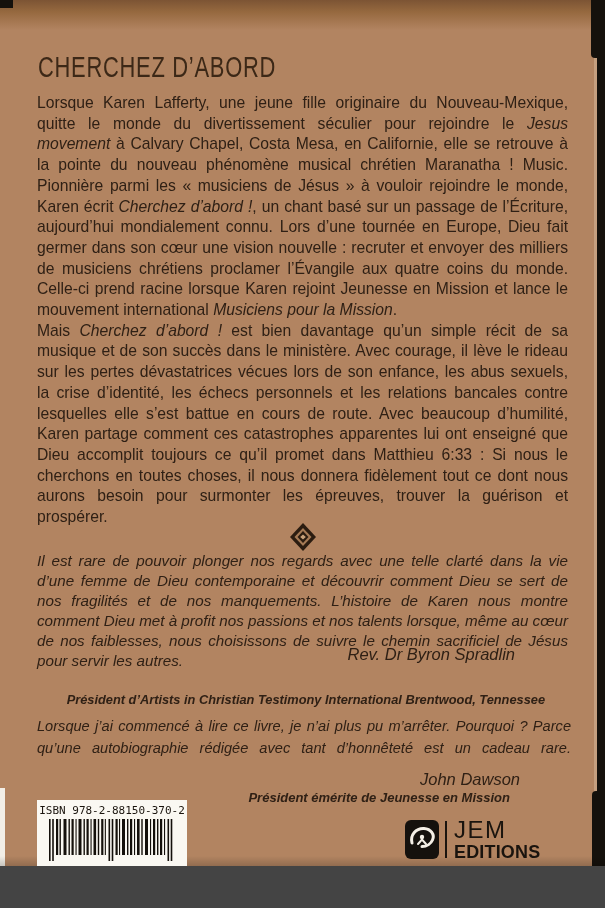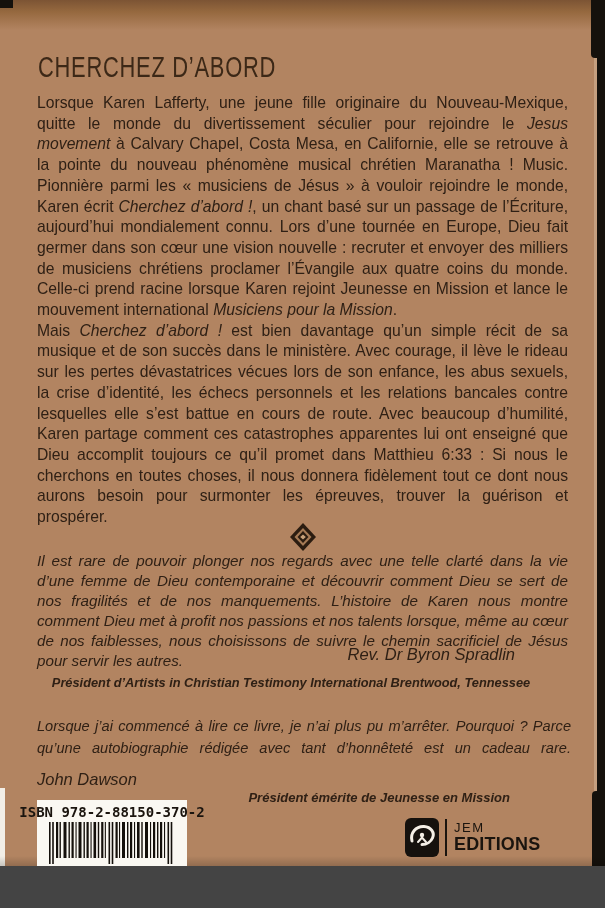--- a/index.html
+++ b/index.html
@@ -37,58 +37,58 @@
 
   .quote1{
     position:absolute;left:37px;top:551px;width:531px;
     font-size:15.2px;line-height:20px;font-style:italic;text-align:justify;
   }
   .attr1-name{
     position:absolute;left:37px;top:645px;width:531px;
     font-size:16.5px;font-style:italic;text-align:right;padding-right:53px;box-sizing:border-box;
   }
   .attr1-title{
-    position:absolute;left:37px;top:675px;width:531px;
-    font-size:12.8px;font-weight:700;font-style:italic;text-align:center;padding-right:23px;box-sizing:border-box;
+    position:absolute;left:37px;top:692px;width:531px;
+    font-size:12.8px;font-weight:700;font-style:italic;text-align:right;padding-right:23px;box-sizing:border-box;
   }
   .quote2{
     position:absolute;left:37px;top:716px;width:534px;
     font-size:14.6px;line-height:21.5px;font-style:italic;
     text-align:justify;text-align-last:justify;
   }
   .attr2-name{
     position:absolute;left:37px;top:770px;width:531px;
-    font-size:16.5px;font-style:italic;text-align:left;padding-right:48px;box-sizing:border-box;
+    font-size:16.5px;font-style:italic;text-align:right;padding-right:48px;box-sizing:border-box;
   }
   .attr2-title{
     position:absolute;left:37px;top:790px;width:531px;
     font-size:13px;font-weight:700;font-style:italic;text-align:right;padding-right:58px;box-sizing:border-box;
   }
 
   .isbn-box{
     position:absolute;left:37px;top:800px;width:150px;height:82px;
     background:#faf8f2;display:flex;flex-direction:column;align-items:center;
     padding-top:4px;box-sizing:border-box;
   }
   .isbn-label{
     font-family:"DejaVu Sans Mono",monospace;
-    font-size:14px;font-weight:700;color:#1a140e;letter-spacing:0px;white-space:nowrap;
+    font-size:11px;font-weight:400;color:#1a140e;letter-spacing:0px;white-space:nowrap;
   }
   .isbn-bars{margin-top:2px;}
   .isbn-digits{
     font-family:"DejaVu Sans Mono",monospace;
     font-size:12px;font-weight:700;color:#737373;letter-spacing:1.5px;margin-top:-1px;white-space:nowrap;
   }
 
   .publisher{position:absolute;left:405px;top:818px;width:165px;}
   .pub-row{display:flex;align-items:center;}
   .pub-icon{width:34px;height:39px;flex:0 0 auto;}
   .pub-divider{width:2px;height:37px;background:#1a140e;margin-left:6px;}
   .pub-names{margin-left:7px;line-height:1;}
-  .pub-name-top{font-size:13px;letter-spacing:1.5px;color:#1a140e;font-weight:400;}
+  .pub-name-top{font-size:24px;letter-spacing:1.5px;color:#1a140e;font-weight:400;}
   .pub-name-bottom{font-size:18.5px;letter-spacing:0.2px;color:#1a140e;font-weight:700;margin-top:1px;transform:scaleX(0.97);transform-origin:left;}
   .pub-site{
     margin-top:8px;text-align:center;font-size:15px;font-weight:700;
     letter-spacing:0.4px;color:#241a12;
   }
 </style>
 </head>
 <body>
 
 <div class="page">

